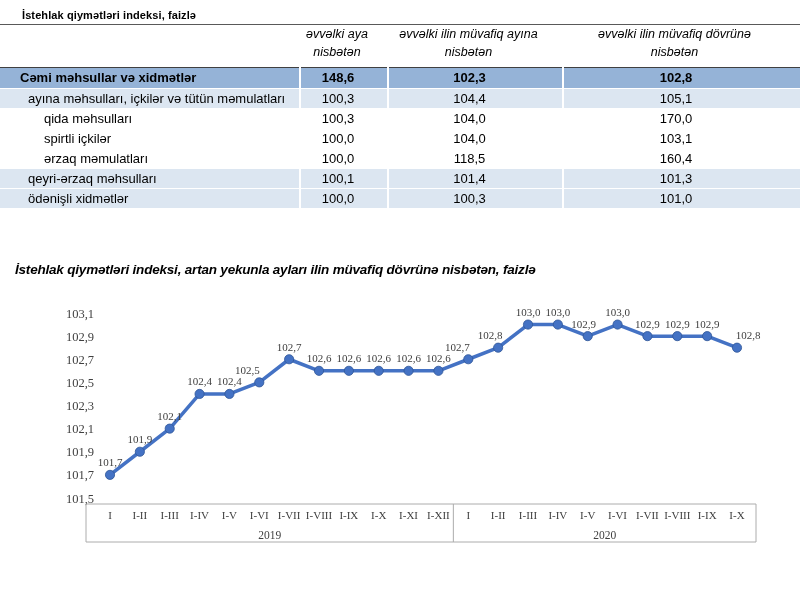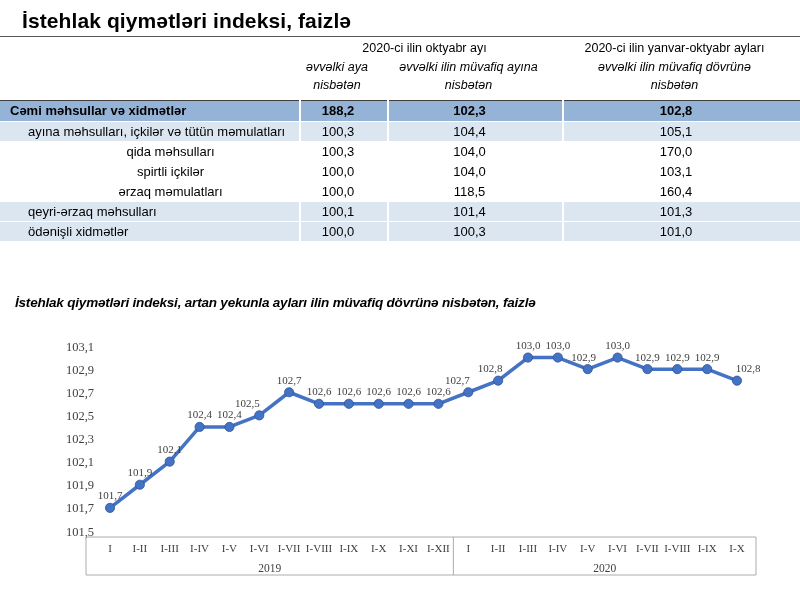--- a/index.html
+++ b/index.html
@@ -3,21 +3,21 @@
 <meta charset="utf-8">
 <style>
   * { margin:0; padding:0; box-sizing:border-box; }
   html,body { background:#ffffff; }
   body {
     width:800px; height:610px; overflow:hidden;
     font-family:"Liberation Sans", sans-serif; color:#000;
     position:relative;
   }
   .doc-title {
-    font-size:21px; font-weight:bold;
+    font-size:11px; font-weight:bold;
     padding:9px 0 3px 22px;
     letter-spacing:0.1px;
   }
   .title-rule { width:800px; border-bottom:1.5px solid #595959; }
 
   table.cpi { width:800px; border-collapse:collapse; table-layout:fixed; }
   table.cpi td { vertical-align:top; }
   thead .grp {
     text-align:center; font-size:12.5px; padding:4px 14px 0 0; height:21px;
     white-space:nowrap;
@@ -29,23 +29,23 @@
   thead .subhdr.narrow { padding:1px 46px 6px 32px;margin-top:23px; }
   tbody td {
     font-size:13px; line-height:17px; padding:1px 2px;
     border-bottom:1px solid #fff;
     vertical-align:middle;
   }
   tbody .c-val { text-align:center; border-left:2px solid #fff; padding-right:14px; }
   tr.row-total td { background:#95B3D7; font-weight:bold; border-top:1px solid #404040; height:21px; }
   tr.row-group td { background:#DCE6F1; height:19px; }
   tr.row-sub td { background:#ffffff; height:19px; }
-  tr.row-total .c-label { padding-left:10px; }
+  tr.row-total .c-label { padding-left:20px; }
   tr.row-group .c-label { padding-left:28px; }
-  tr.row-sub .c-label { padding-left:44px;text-align:center; }
+  tr.row-sub .c-label { padding-left:44px; }
 
   .chart-title {
     margin:53px 0 0 15px;
     font-size:13.5px; font-weight:bold; font-style:italic;
     letter-spacing:-0.2px;
   }
   svg.chart { display:block; margin-top:9px; }
   .svg-text { font-family:"Liberation Serif", serif; fill:#404040; }
 </style>
 </head>
@@ -57,34 +57,29 @@
 <table class="cpi">
   <colgroup>
     <col style="width:300px">
       <col style="width:88px">
       <col style="width:175px">
       <col style="width:237px">
   </colgroup>
   <thead>
     <tr>
       <td></td>
-      <td colspan="2" class="grp">2020-ci ilin oktyabr ayı</td>
-      <td class="grp">2020-ci ilin yanvar-oktyabr ayları</td>
-    </tr>
-    <tr>
-      <td></td>
       <td class="subhdr">əvvəlki aya nisbətən</td>
       <td class="subhdr">əvvəlki ilin müvafiq ayına nisbətən</td>
       <td class="subhdr narrow">əvvəlki ilin müvafiq dövrünə nisbətən</td>
     </tr>
   </thead>
   <tbody id="cpi-tbody">
       <tr class="row-total">
         <td class="c-label">Cəmi məhsullar və xidmətlər</td>
-        <td class="c-val">188,2</td>
+        <td class="c-val">148,6</td>
         <td class="c-val">102,3</td>
         <td class="c-val">102,8</td>
       </tr>
       <tr class="row-group">
         <td class="c-label">ayına məhsulları, içkilər və tütün məmulatları</td>
         <td class="c-val">100,3</td>
         <td class="c-val">104,4</td>
         <td class="c-val">105,1</td>
       </tr>
       <tr class="row-sub">

